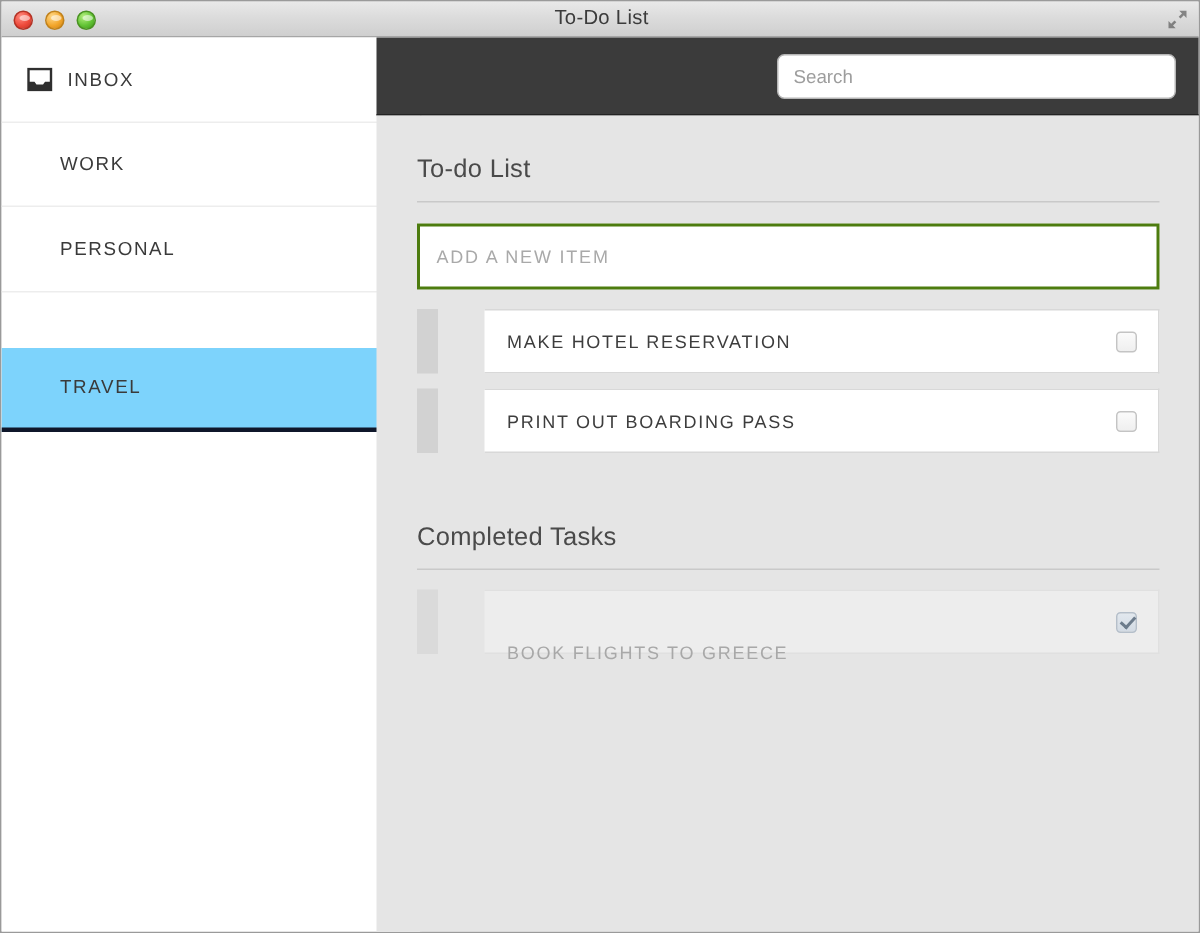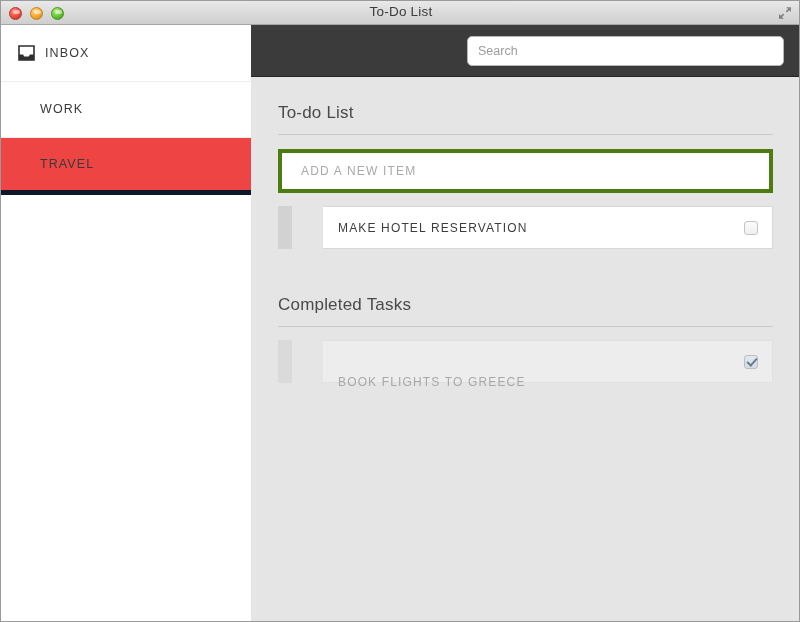--- a/index.html
+++ b/index.html
@@ -101,22 +101,23 @@
     border-bottom: 1px solid #ededed;
     display: flex;
     align-items: center;
     padding-left: 14px;
     font-size: 12.5px;
     letter-spacing: 1.1px;
     color: #3a3a3a;
     cursor: default;
   }
   .side-item.selected {
-    background: #ef4444;
-    border-bottom: 5px solid #0f172a;
+    background: #7dd3fc;
+    border-bottom: 3px solid #0f172a;
+    margin-top: 37px;
   }
   .side-icon {
     width: 22px;
     height: 18px;
     margin-right: 8px;
     flex: 0 0 auto;
     display: flex;
     align-items: center;
     justify-content: center;
   }
@@ -135,21 +136,21 @@
     width: 550px;
     height: 52px;
     background: #3b3b3b;
     box-sizing: border-box;
     border-bottom: 1px solid #232323;
   }
   .search-input {
     position: absolute;
     right: 17px;
     top: 11px;
-    width: 317px;
+    width: 266px;
     height: 30px;
     box-sizing: border-box;
     border: 1px solid #b6b6b6;
     border-radius: 5px;
     background: #ffffff;
     padding: 0 10px;
     font-family: "Liberation Sans", sans-serif;
     font-size: 12.5px;
     color: #333;
     outline: none;
@@ -181,24 +182,24 @@
     margin: 11px 28px 0 27px;
     height: 1px;
     background: #c9c9c9;
   }
 
   .new-item {
     margin: 14px 28px 0 27px;
     height: 44px;
     box-sizing: border-box;
     background: #ffffff;
-    border: 4px solid #4d7c0f;
+    border: 2px solid #4d7c0f;
     display: flex;
     align-items: center;
-    padding-left: 19px;
+    padding-left: 11px;
     font-size: 12px;
     letter-spacing: 1.2px;
     color: #a9a9a9;
   }
 
   .task-list {
     margin-top: 13px;
   }
   .task-row {
     margin: 0 28px 10px 27px;
@@ -295,20 +296,23 @@
           <path d="M2 9.5 H6 L7.3 11.4 H11.7 L13 9.5 H17 V15 H2 Z" fill="#2f2f2f"></path>
         </svg>
       </span>
       <span class="side-label">INBOX</span>
     </div>
 
     <div class="side-item no-icon">
       <span class="side-label">WORK</span>
     </div>
 
+    <div class="side-item no-icon">
+      <span class="side-label">PERSONAL</span>
+    </div>
 
     <div class="side-item no-icon selected">
       <span class="side-label">TRAVEL</span>
     </div>
 
 
   </div>
 
   <div class="topbar">
     <input class="search-input" type="text" placeholder="Search" style="">
@@ -326,20 +330,27 @@
     <div class="task-list">
 
       <div class="task-row">
         <div class="task-handle"></div>
         <div class="task-body">
           <span class="task-label">MAKE HOTEL RESERVATION</span>
           <span class="checkbox"></span>
         </div>
       </div>
 
+      <div class="task-row">
+        <div class="task-handle"></div>
+        <div class="task-body">
+          <span class="task-label">PRINT OUT BOARDING PASS</span>
+          <span class="checkbox"></span>
+        </div>
+      </div>
 
     </div>
 
     <div class="completed-block">
       <h2 class="section-title">Completed Tasks</h2>
       <div class="rule"></div>
 
       <div class="task-list">
         <div class="task-row done">
           <div class="task-handle"></div>

